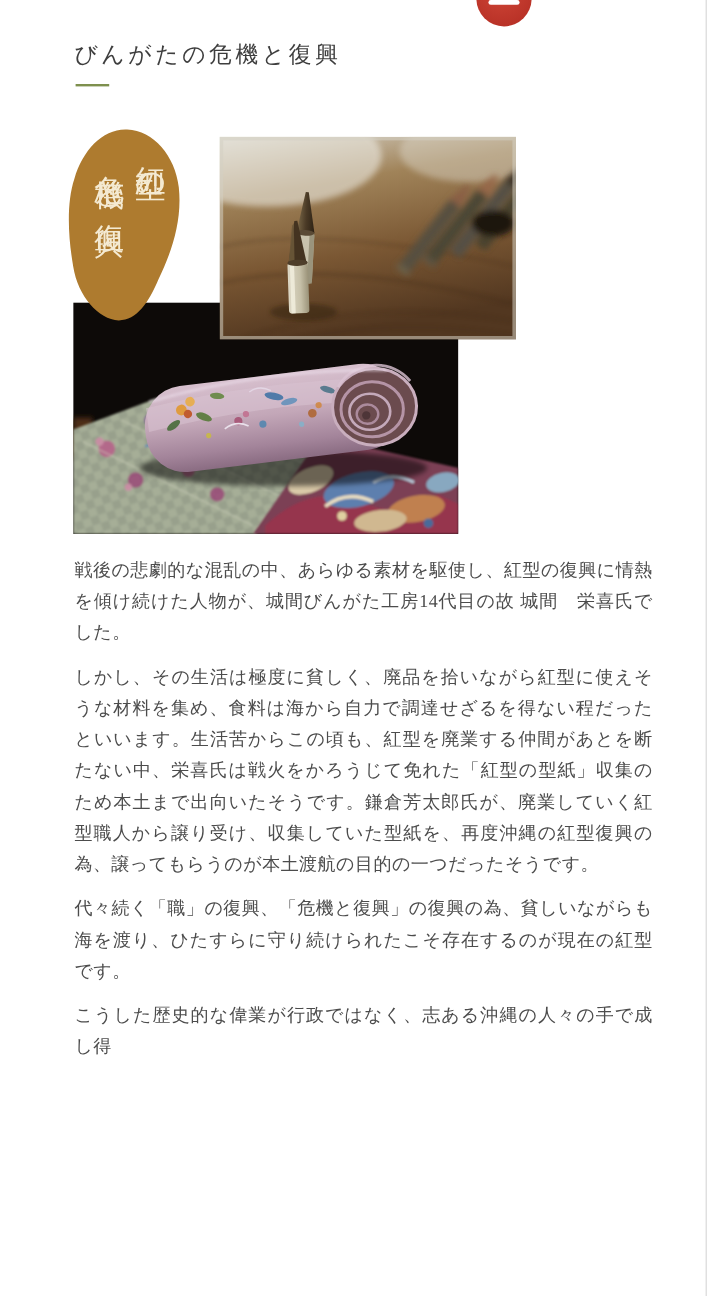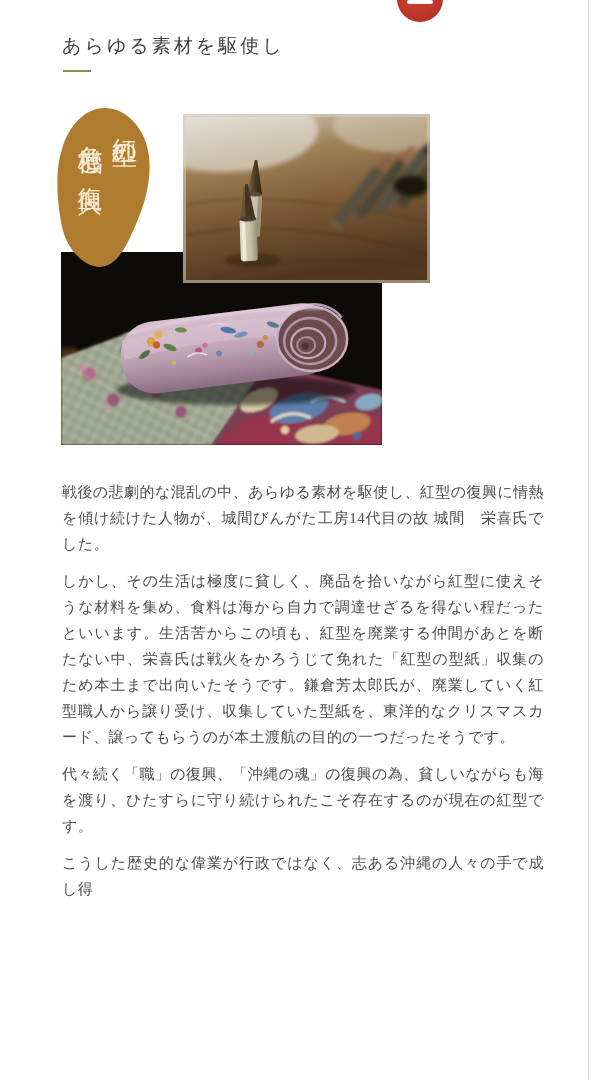--- a/index.html
+++ b/index.html
@@ -42,40 +42,40 @@
   .badge-text {
     position:absolute; inset:0; padding:13px 12px 0 0;
     writing-mode:vertical-rl; text-orientation:upright;
     font-size:25px; line-height:1.38; letter-spacing:4px; color:#f4ead2;
   }
   .badge-text span { display:block; }
   .badge-text span.l2 { margin-top:7px; }
 
   
   .article {
-    position:absolute; left:62px; top:479px; width:482px; height:601px; overflow:hidden;
+    position:absolute; left:62px; top:463px; width:482px; height:601px; overflow:hidden;
     font-size:15px; line-height:26px; color:#4c4c4c; text-align:justify; letter-spacing:0.4px;
   }
   .article p { margin:0 0 11px 0; }
 </style>
 </head>
 <body>
 
 <div class="page">
 
   <div class="right-border"></div>
 
   <button class="menu-button" aria-label="menu">
     <span>
       
       <span class="bar b2"></span>
     </span>
   </button>
 
-  <h1 class="page-title">あらゆる素材を駆使し</h1>
+  <h1 class="page-title">びんがたの危機と復興</h1>
   <div class="accent-line"></div>
 
   <svg class="photo fabric" viewBox="0 0 321 193" preserveAspectRatio="none">
     <defs>
       <filter id="fb3">
           <feGaussianBlur stdDeviation="2.2"></feGaussianBlur>
         </filter>
       <filter id="fb1">
           <feGaussianBlur stdDeviation="0.8"></feGaussianBlur>
         </filter>
@@ -253,18 +253,18 @@
       <path d="M52,2 C74,3 92,24 95,50 C98,78 89,104 78,127 C70,146 60,161 45,161 C28,160 11,141 7,116 C3,93 1,64 8,43 C15,19 32,1 52,2 Z" fill="#ae7b2f"></path>
     </svg>
     <div class="badge-text">
       <span class="l1">紅型の</span>
       <span class="l2">危機と復興</span>
     </div>
   </div>
 
   <div class="article">
     <p>戦後の悲劇的な混乱の中、あらゆる素材を駆使し、紅型の復興に情熱を傾け続けた人物が、城間びんがた工房14代目の故 城間　栄喜氏でした。</p>
-    <p>しかし、その生活は極度に貧しく、廃品を拾いながら紅型に使えそうな材料を集め、食料は海から自力で調達せざるを得ない程だったといいます。生活苦からこの頃も、紅型を廃業する仲間があとを断たない中、栄喜氏は戦火をかろうじて免れた「紅型の型紙」収集のため本土まで出向いたそうです。鎌倉芳太郎氏が、廃業していく紅型職人から譲り受け、収集していた型紙を、東洋的なクリスマスカード、譲ってもらうのが本土渡航の目的の一つだったそうです。</p>
-    <p>代々続く「職」の復興、「沖縄の魂」の復興の為、貧しいながらも海を渡り、ひたすらに守り続けられたこそ存在するのが現在の紅型です。</p>
+    <p>しかし、その生活は極度に貧しく、廃品を拾いながら紅型に使えそうな材料を集め、食料は海から自力で調達せざるを得ない程だったといいます。生活苦からこの頃も、紅型を廃業する仲間があとを断たない中、栄喜氏は戦火をかろうじて免れた「紅型の型紙」収集のため本土まで出向いたそうです。鎌倉芳太郎氏が、廃業していく紅型職人から譲り受け、収集していた型紙を、再度沖縄の紅型復興の為、譲ってもらうのが本土渡航の目的の一つだったそうです。</p>
+    <p>代々続く「職」の復興、「危機と復興」の復興の為、貧しいながらも海を渡り、ひたすらに守り続けられたこそ存在するのが現在の紅型です。</p>
     <p>こうした歴史的な偉業が行政ではなく、志ある沖縄の人々の手で成し得</p>
   </div>
 
 </div>
 
 </body></html>

